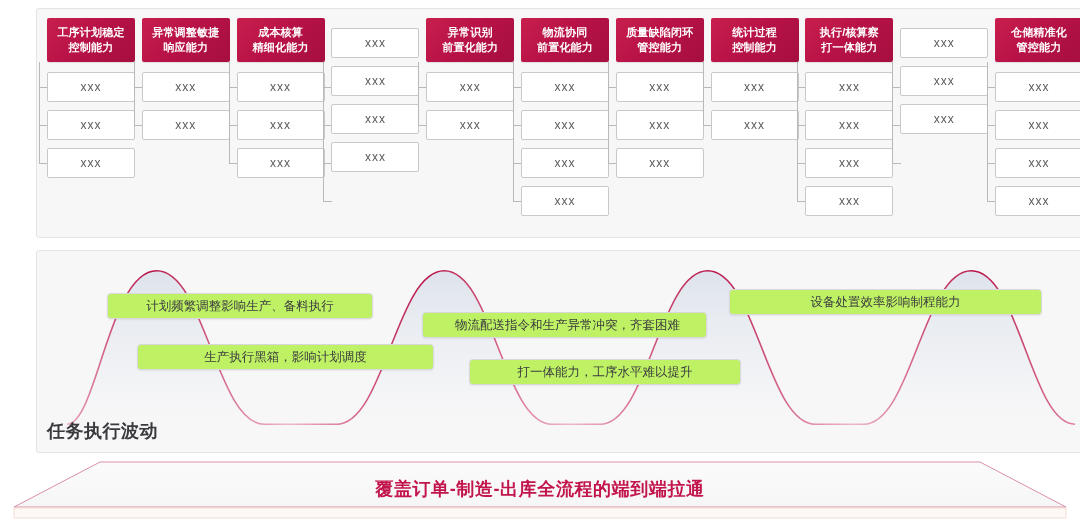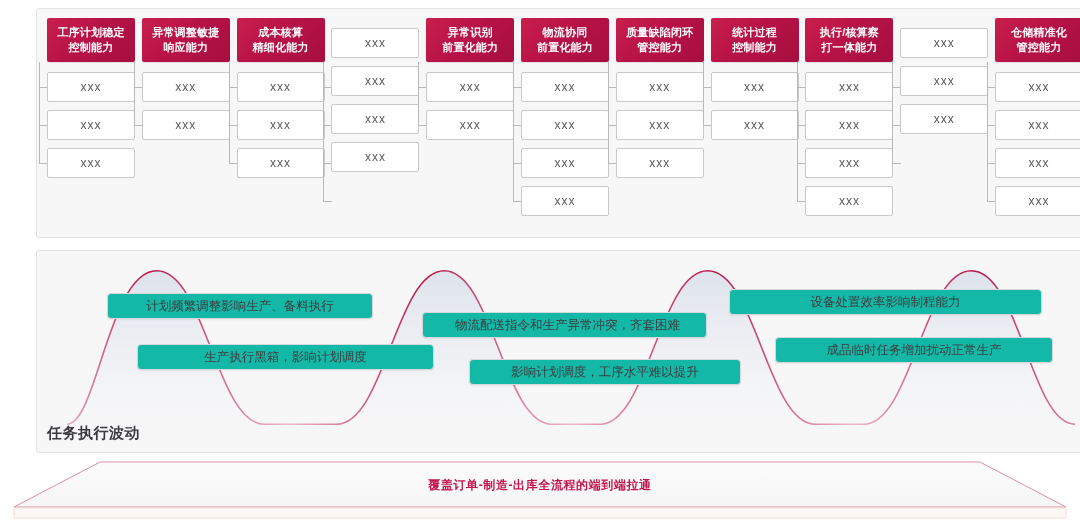--- a/index.html
+++ b/index.html
@@ -93,21 +93,21 @@
     box-sizing:border-box;
   }
 
   
   #wave-panel{left:12px;top:250px;width:1056px;height:203px;}
   #wave-svg{position:absolute;left:0;top:0;width:100%;height:100%;}
 
   .wave-label{
     position:absolute;
     height:26px;
-    background:#14b8a6;
+    background:#bef264;
     border:1px solid #d8d8dc;
     border-radius:4px;
     box-shadow:0 1px 2px rgba(0,0,0,.06);
     display:flex;align-items:center;justify-content:center;
     font-size:12.5px;
     color:#3b3b3f;
     box-sizing:border-box;
     padding:0 14px;
     white-space:nowrap;
     z-index:3;
@@ -115,38 +115,38 @@
   #wave-label-0{left:70px;top:42px;width:266px;}
   #wave-label-1{left:100px;top:93px;width:297px;}
   #wave-label-2{left:385px;top:61px;width:285px;padding-left:20px;}
   #wave-label-3{left:432px;top:108px;width:272px;}
   #wave-label-4{left:692px;top:38px;width:313px;}
   #wave-label-5{left:738px;top:86px;width:278px;}
 
   #wave-caption{
     position:absolute;
     left:10px;bottom:9px;
-    font-size:15px;
+    font-size:18px;
     font-weight:bold;
     color:#3a3a3e;
     letter-spacing:.5px;
     z-index:4;
   }
 
   
   #flow-banner{
     position:absolute;
     left:12px;top:461px;width:1056px;height:58px;
   }
   #flow-svg{position:absolute;left:0;top:0;width:100%;height:100%;}
   #flow-text{
     position:absolute;
     left:0;right:0;top:16px;
     text-align:center;
-    font-size:12px;
+    font-size:18px;
     font-weight:bold;
     color:#c2154b;
     letter-spacing:.6px;
     z-index:2;
   }
 </style>
 </head>
 <body>
 
 <div class="page">
@@ -400,23 +400,22 @@
                C 612,175 624,20 672,20
                C 720,20 732,175 780,175
                C 804,175 804,175 828,175
                C 876,175 888,20 936,20
                C 984,20 996,175 1040,175" fill="none" stroke="url(#waveStroke)" stroke-width="1.6"></path>
     </svg>
 
     <div class="wave-label" id="wave-label-0">计划频繁调整影响生产、备料执行</div>
     <div class="wave-label" id="wave-label-1">生产执行黑箱，影响计划调度</div>
     <div class="wave-label" id="wave-label-2">物流配送指令和生产异常冲突，齐套困难</div>
-    <div class="wave-label" id="wave-label-3">影响计划调度，工序水平难以提升</div>
+    <div class="wave-label" id="wave-label-3">打一体能力，工序水平难以提升</div>
     <div class="wave-label" id="wave-label-4">设备处置效率影响制程能力</div>
-    <div class="wave-label" id="wave-label-5">成品临时任务增加扰动正常生产</div>
 
     <div id="wave-caption">任务执行波动</div>
   </div>
 
   <div id="flow-banner">
     <svg id="flow-svg" viewBox="0 0 1056 58" preserveAspectRatio="none">
       <defs>
         <linearGradient id="trapFill" x1="0" y1="0" x2="0" y2="1">
           <stop offset="0%" stop-color="#fbfbfc"></stop>
           <stop offset="100%" stop-color="#f6f6f7"></stop>

